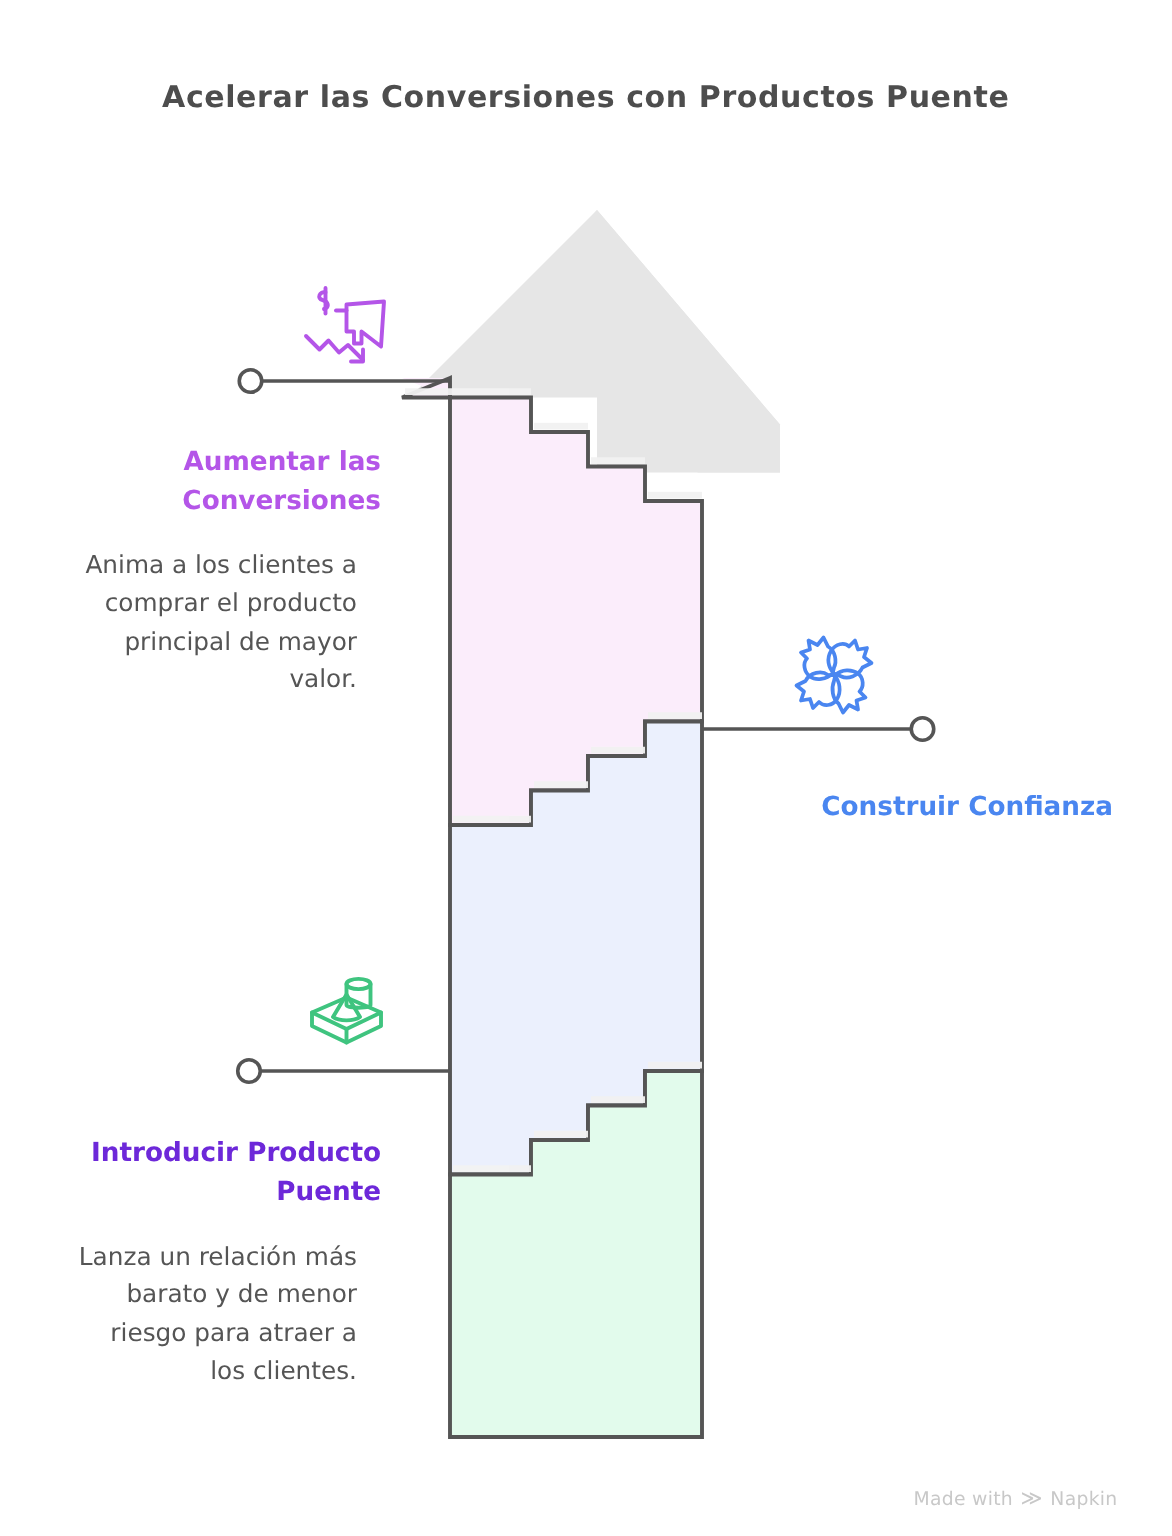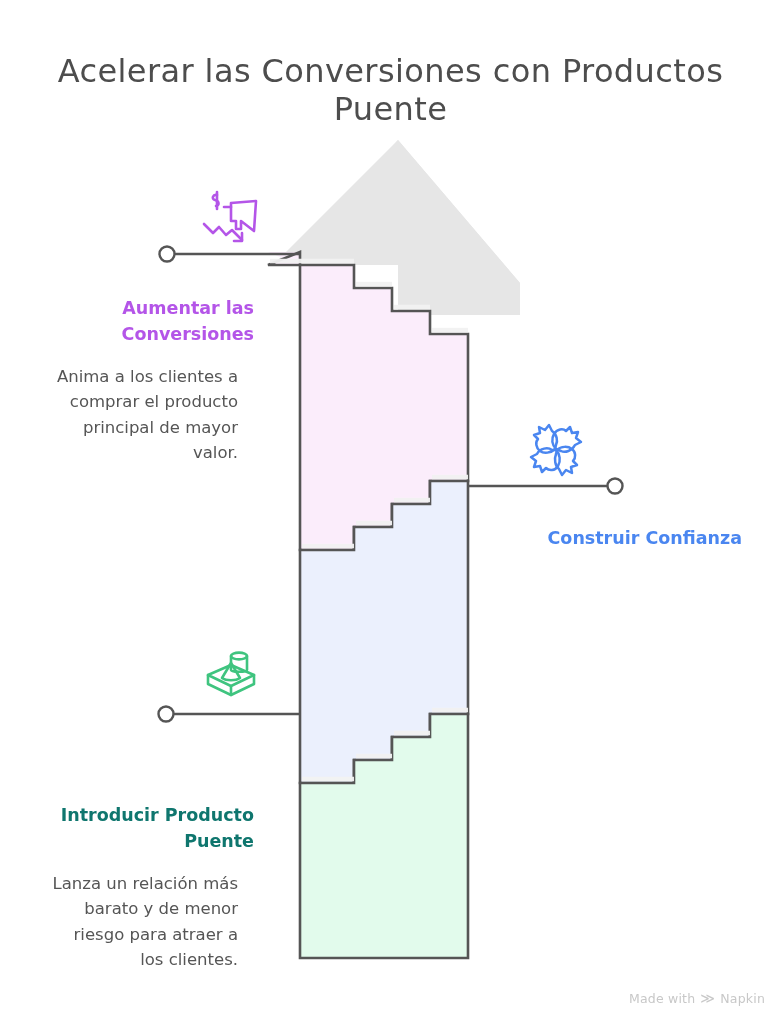--- a/index.html
+++ b/index.html
@@ -16,22 +16,22 @@
     color: #4a4a4a;
   }
 
   #page-title {
     position: absolute;
     left: 0;
     top: 52px;
     width: 781px;
     text-align: center;
     font-family: "DejaVu Sans", sans-serif;
-    font-size: 32px;
-    font-weight: normal;
+    font-size: 20px;
+    font-weight: bold;
     letter-spacing: 0.4px;
     color: #4d4d4d;
   }
 
   #stage {
     position: absolute;
     left: 0;
     top: 0;
     width: 781px;
     height: 1024px;
@@ -81,24 +81,24 @@
   .icon-box {
     position: absolute;
   }
 
   #icon-conversions { left: 198px; top: 181px; width: 70px; height: 66px; }
   #icon-trust       { left: 525px; top: 421px; width: 62px; height: 58px; }
   #icon-bridge      { left: 200px; top: 645px; width: 62px; height: 58px; }
 
   #watermark {
     position: absolute;
-    right: 16px;
+    right: 36px;
     bottom: 18px;
     display: flex;
-    align-items: flex-start;
+    align-items: center;
     gap: 5px;
     font-family: "DejaVu Sans", sans-serif;
     font-size: 12.5px;
     color: #c8c8c8;
     letter-spacing: 0.2px;
   }
   #watermark .wm-mark {
     display: inline-block;
     line-height: 1;
     font-size: 14px;
@@ -256,21 +256,21 @@
   <div class="txt-block block-right" id="block-conversions">
     <p class="txt-head" style="color:#b455e8;">Aumentar las Conversiones</p>
     <p class="txt-body">Anima a los clientes a comprar el producto principal de mayor valor.</p>
   </div>
 
   <div class="txt-block block-left" id="block-trust">
     <p class="txt-head" style="color:#4a86f0;">Construir Confianza</p>
   </div>
 
   <div class="txt-block block-right" id="block-bridge">
-    <p class="txt-head" style="color:#0f766e;margin-top:46px;">Introducir Producto Puente</p>
+    <p class="txt-head" style="color:#6d28d9;">Introducir Producto Puente</p>
     <p class="txt-body">Lanza un relación más barato y de menor riesgo para atraer a los clientes.</p>
   </div>
 
   <div id="watermark">
     <span>Made with</span>
     <span class="wm-mark">≫</span>
     <span>Napkin</span>
   </div>
 
 </div>

